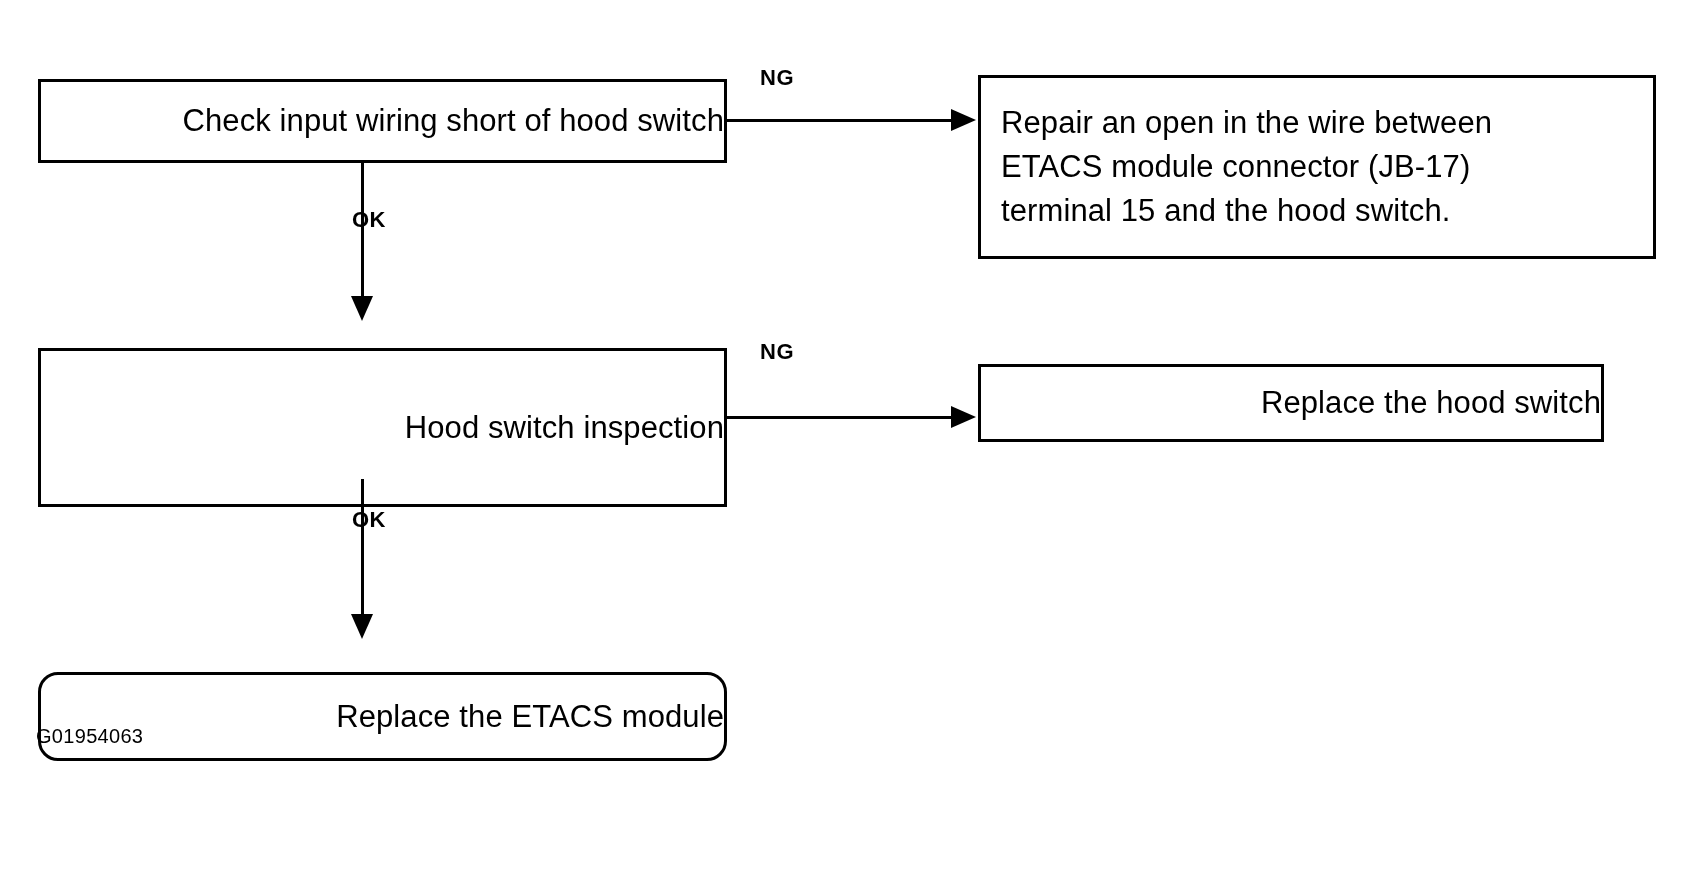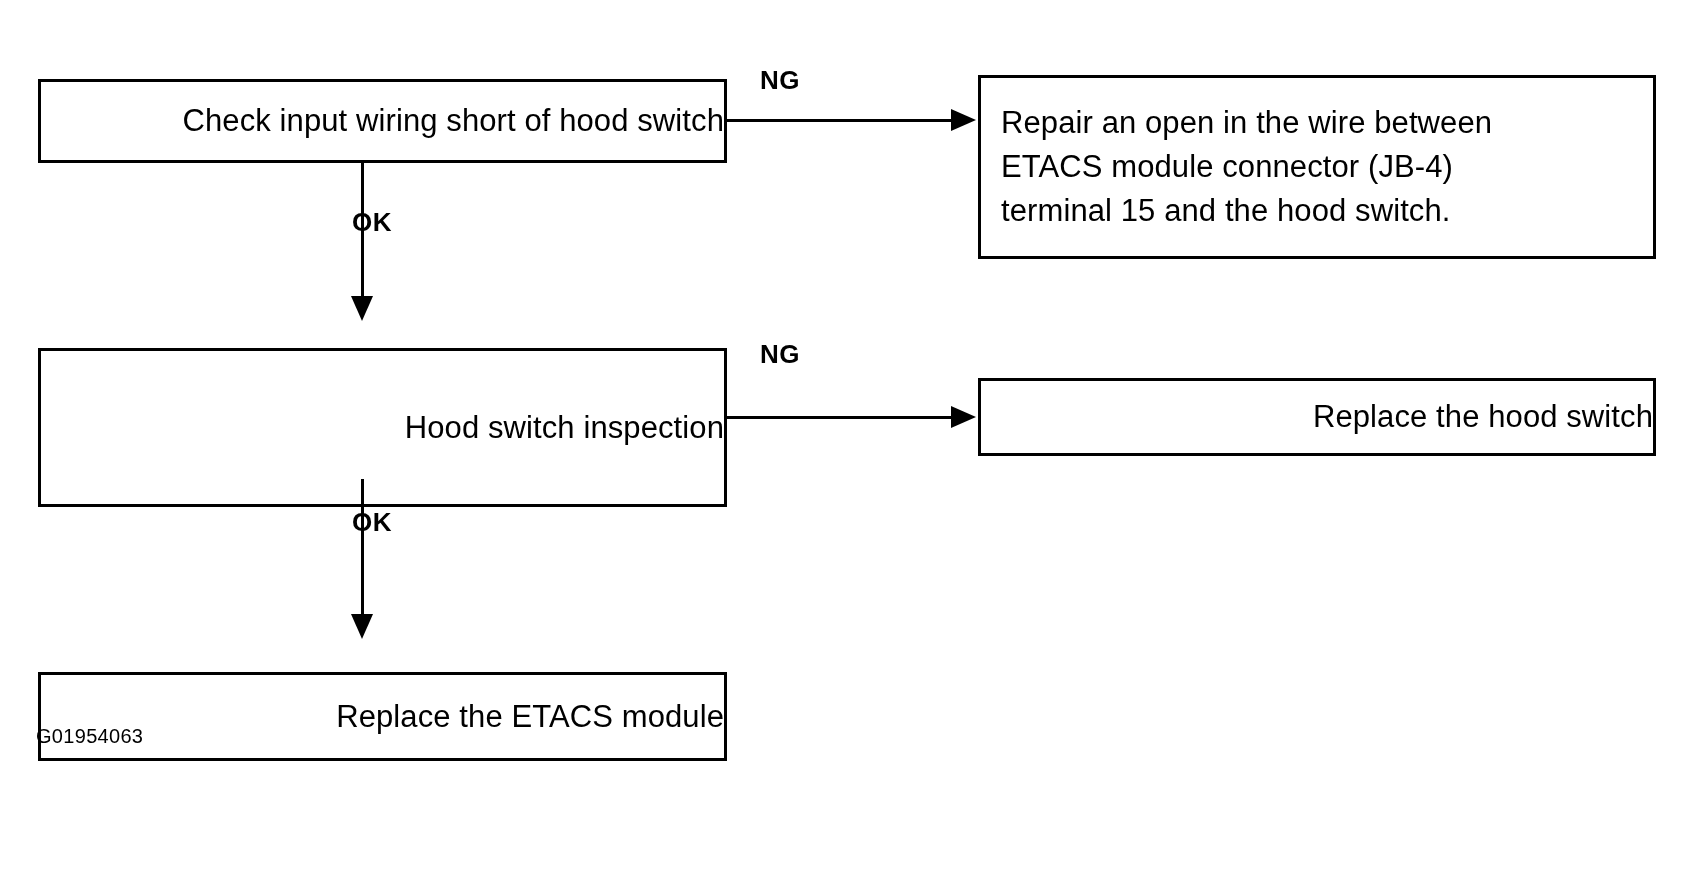--- a/index.html
+++ b/index.html
@@ -40,22 +40,22 @@
     padding-left: 20px;
   }
   .node.align-left .line {
     text-align: left;
   }
 
   
   #node-check        { left: 38px;  top: 79px;  width: 689px; height: 84px; }
   #node-repair-wire  { left: 978px; top: 75px;  width: 678px; height: 184px; }
   #node-inspection   { left: 38px;  top: 348px; width: 689px; height: 159px; }
-  #node-replace-sw   { left: 978px; top: 378px; width: 678px; height: 78px; }
-  #node-replace-etacs{ left: 38px;  top: 672px; width: 689px; height: 89px; }
+  #node-replace-sw   { left: 978px; top: 364px; width: 626px; height: 78px; }
+  #node-replace-etacs{ left: 38px;  top: 672px; width: 689px; height: 89px; border-radius: 20px; }
 
   
   .conn-h {
     position: absolute;
     height: 3px;
     background: #000000;
   }
   .conn-v {
     position: absolute;
     width: 3px;
@@ -72,21 +72,21 @@
   .arrow-down {
     position: absolute;
     width: 0;
     height: 0;
     border-left: 11px solid transparent;
     border-right: 11px solid transparent;
     border-top: 25px solid #000000;
   }
   .edge-label {
     position: absolute;
-    font-size: 26px;
+    font-size: 22px;
     font-weight: bold;
     white-space: nowrap;
     letter-spacing: 0.5px;
   }
 
   
   #edge1-line   { left: 727px; top: 119px; width: 227px; }
   #edge1-head   { left: 951px; top: 109px; }
   #edge1-label  { left: 760px; top: 65px; }
   
@@ -114,21 +114,21 @@
 <body>
 
 <div id="canvas">
 
   <div class="node" id="node-check">
     <div class="line">Check input wiring short of hood switch</div>
   </div>
 
   <div class="node align-left" id="node-repair-wire">
     <div class="line">Repair an open in the wire between</div>
-    <div class="line">ETACS module connector (JB-4)</div>
+    <div class="line">ETACS module connector (JB-17)</div>
     <div class="line">terminal 15 and the hood switch.</div>
   </div>
 
   <div class="node" id="node-inspection">
     <div class="line">Hood switch inspection</div>
   </div>
 
   <div class="node" id="node-replace-sw">
     <div class="line">Replace the hood switch</div>
   </div>

